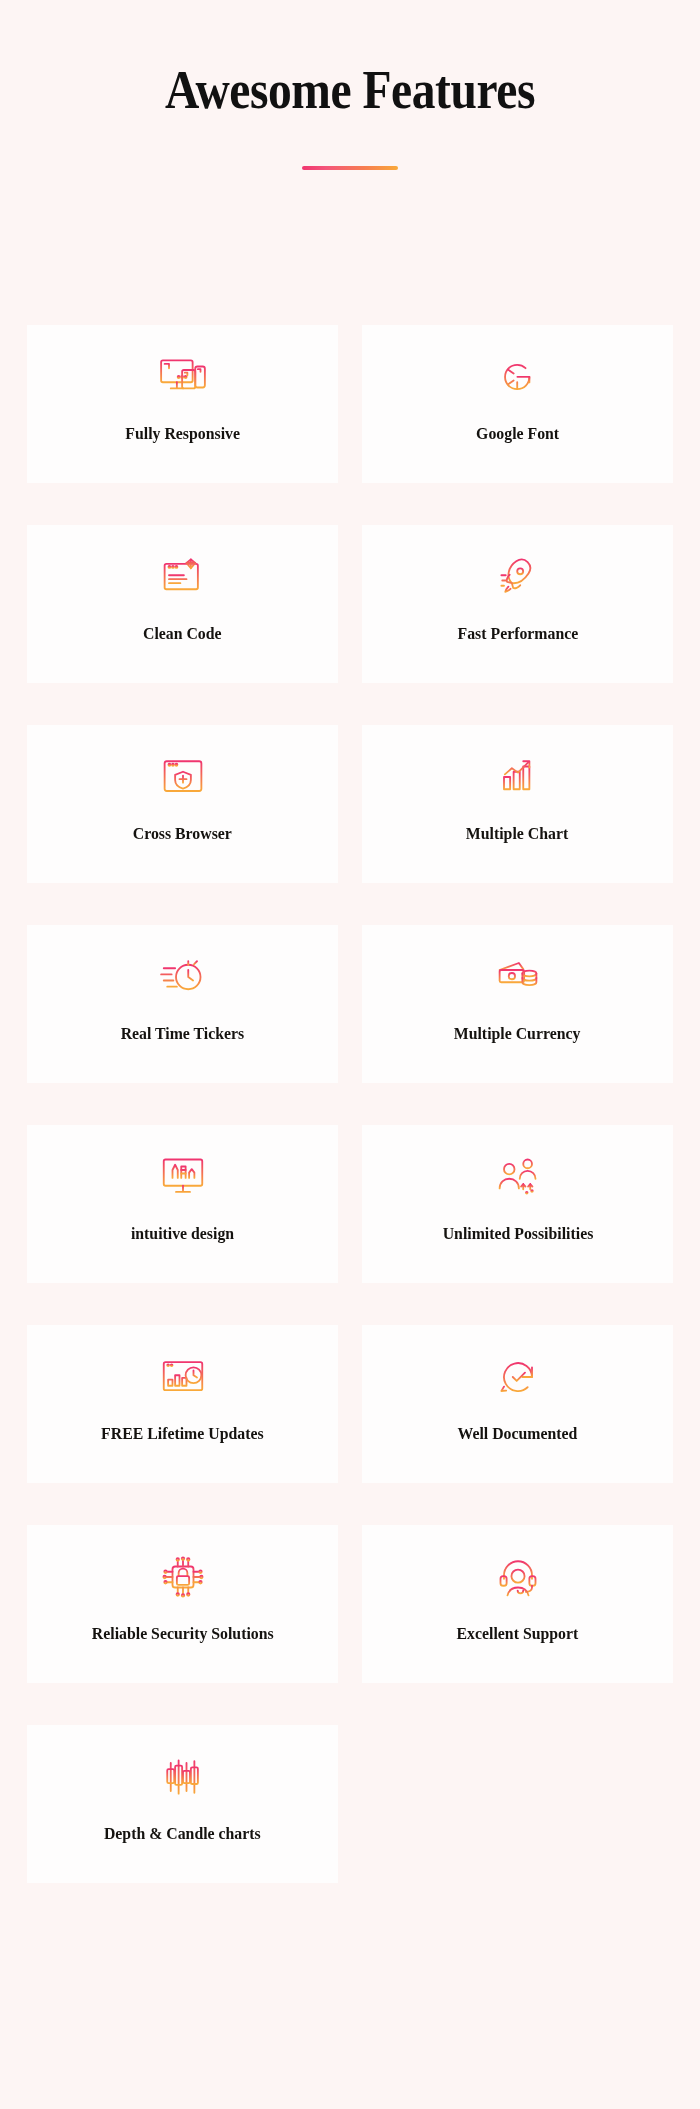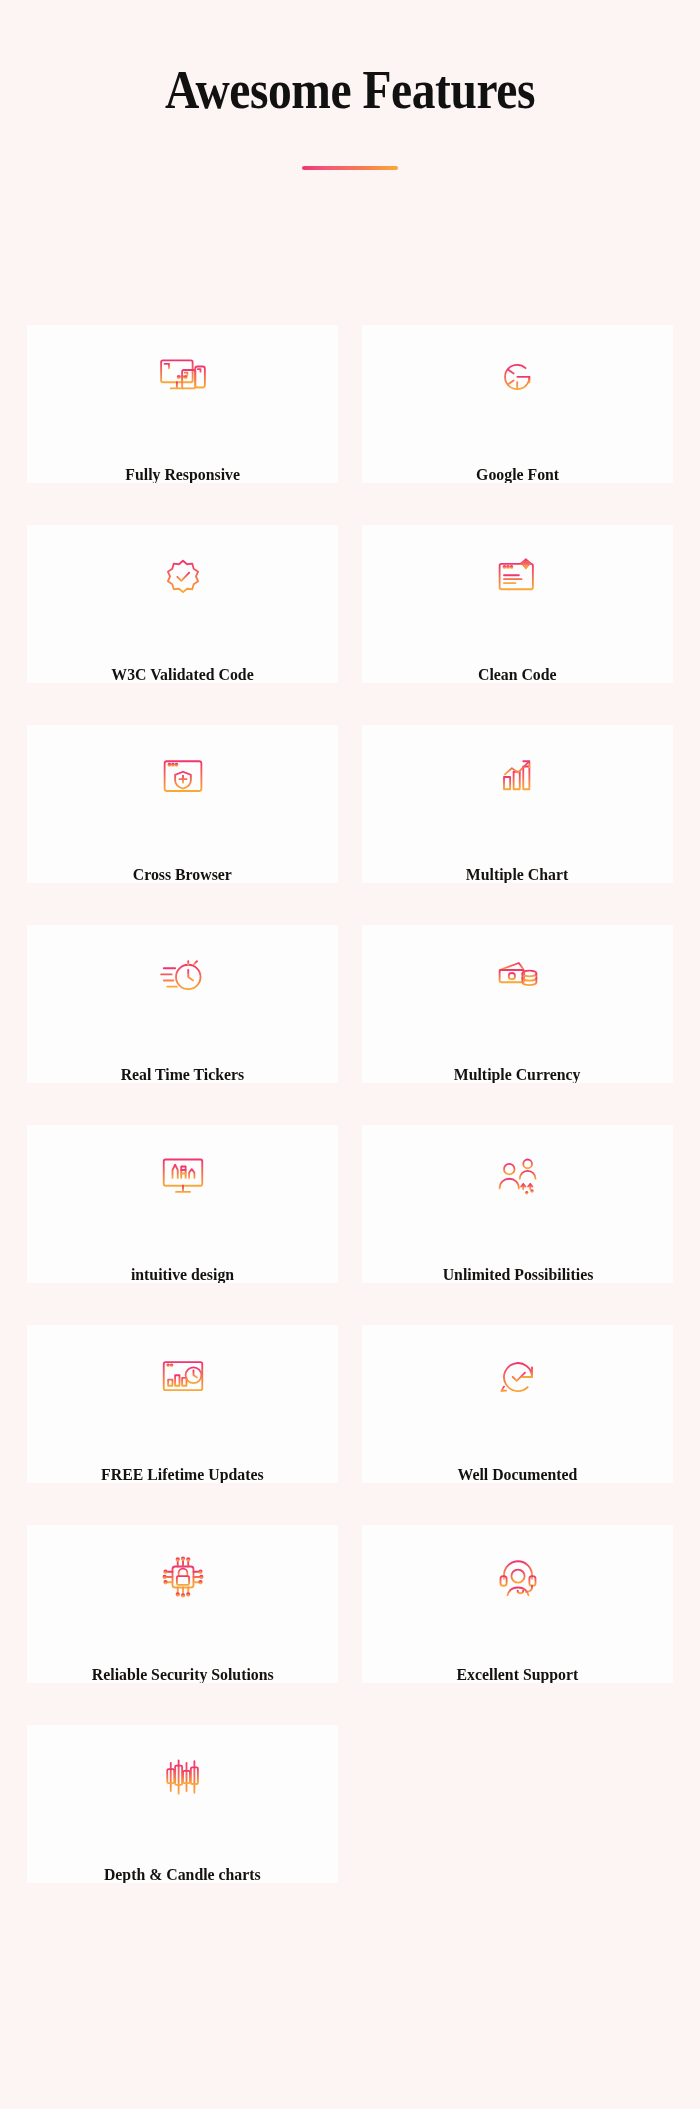--- a/index.html
+++ b/index.html
@@ -64,21 +64,20 @@
 
   .feature-card {
     height: 158px;
     background: #fefdfd;
     display: flex;
     flex-direction: column;
     align-items: center;
     justify-content: flex-start;
     padding-top: 24px;
     overflow: hidden;
-    gap: 41px;
   }
 
   .feature-icon {
     width: 56px;
     height: 56px;
     display: block;
   }
 
   .feature-icon svg {
     display: block;
@@ -150,55 +149,58 @@
               <path d="M20.4 23.4 27 28M20.4 40.6 27 36M31.1 45.8V38"></path>
             </g>
           </svg>
         </span>
         <div class="feature-label">Google Font</div>
       </div>
       <div class="feature-card">
         <span class="feature-icon">
           <svg viewBox="0 0 64 64" fill="none">
             <defs>
-              <linearGradient id="grad2" x1="0" y1="0" x2="0" y2="1">
-                <stop offset="0%" stop-color="#f0356f"></stop>
-                <stop offset="100%" stop-color="#f9a93a"></stop>
-              </linearGradient>
-            </defs>
-            <g stroke="url(#grad2)" stroke-width="2.1" stroke-linecap="round" stroke-linejoin="round" fill="none">
-              <path d="M32 13.5l4.6 3.9 6-.6 1.6 5.8 5.1 3.3-2.5 5.5 2.5 5.5-5.1 3.3-1.6 5.8-6-.6-4.6 3.9-4.6-3.9-6 .6-1.6-5.8-5.1-3.3 2.5-5.5-2.5-5.5 5.1-3.3 1.6-5.8 6 .6z"></path>
-              <path d="M25.5 31.8l4.6 4.6 9-9.4"></path>
-            </g>
-          </svg>
-        </span>
-        <div class="feature-label">W3C Validated Code</div>
-      </div>
-      <div class="feature-card">
-        <span class="feature-icon">
-          <svg viewBox="0 0 64 64" fill="none">
-            <defs>
               <linearGradient id="grad3" x1="0" y1="0" x2="0" y2="1">
                 <stop offset="0%" stop-color="#f0356f"></stop>
                 <stop offset="100%" stop-color="#f9a93a"></stop>
               </linearGradient>
             </defs>
             <g stroke="url(#grad3)" stroke-width="2.1" stroke-linecap="round" stroke-linejoin="round" fill="none">
               <rect x="11" y="17" width="38" height="29" rx="2"></rect>
               <path d="M11 24h38"></path>
               <circle cx="16.5" cy="20.5" r="1.1"></circle>
               <circle cx="20.5" cy="20.5" r="1.1"></circle>
               <circle cx="24.5" cy="20.5" r="1.1"></circle>
               <path d="M16 30h17M16 34.5h20M16 39h13"></path>
               <path d="M41 12l5 4-5 6-5-6z"></path>
               <path d="M36 16h10M41 12v10"></path>
             </g>
           </svg>
         </span>
         <div class="feature-label">Clean Code</div>
+      </div>
+      <div class="feature-card">
+        <span class="feature-icon">
+          <svg viewBox="0 0 64 64" fill="none">
+            <defs>
+              <linearGradient id="grad4" x1="0" y1="0" x2="0" y2="1">
+                <stop offset="0%" stop-color="#f0356f"></stop>
+                <stop offset="100%" stop-color="#f9a93a"></stop>
+              </linearGradient>
+            </defs>
+            <g stroke="url(#grad4)" stroke-width="2.1" stroke-linecap="round" stroke-linejoin="round" fill="none">
+              <path d="M25 39c-7-7-4-19 5-25 4.5-3 9.5-2.5 13 1s4 8.5 1 13c-6 9-12 12-19 11z"></path>
+              <circle cx="34.5" cy="25.5" r="3.4"></circle>
+              <path d="M25 39l-5.5-1.5c-1-2 .5-6 3-8M25 39l1.5 5.5c2 1 6-.5 8-3"></path>
+              <path d="M21 43c-2.5 2.5-3.5 6-3.5 6s3.5-1 6-3.5"></path>
+              <path d="M13 30h5M14 36h4M13 42h3"></path>
+            </g>
+          </svg>
+        </span>
+        <div class="feature-label">Fast Performance</div>
       </div>
       <div class="feature-card">
         <span class="feature-icon">
           <svg viewBox="0 0 64 64" fill="none">
             <defs>
               <linearGradient id="grad6" x1="0" y1="0" x2="0" y2="1">
                 <stop offset="0%" stop-color="#f0356f"></stop>
                 <stop offset="100%" stop-color="#f9a93a"></stop>
               </linearGradient>
             </defs>

